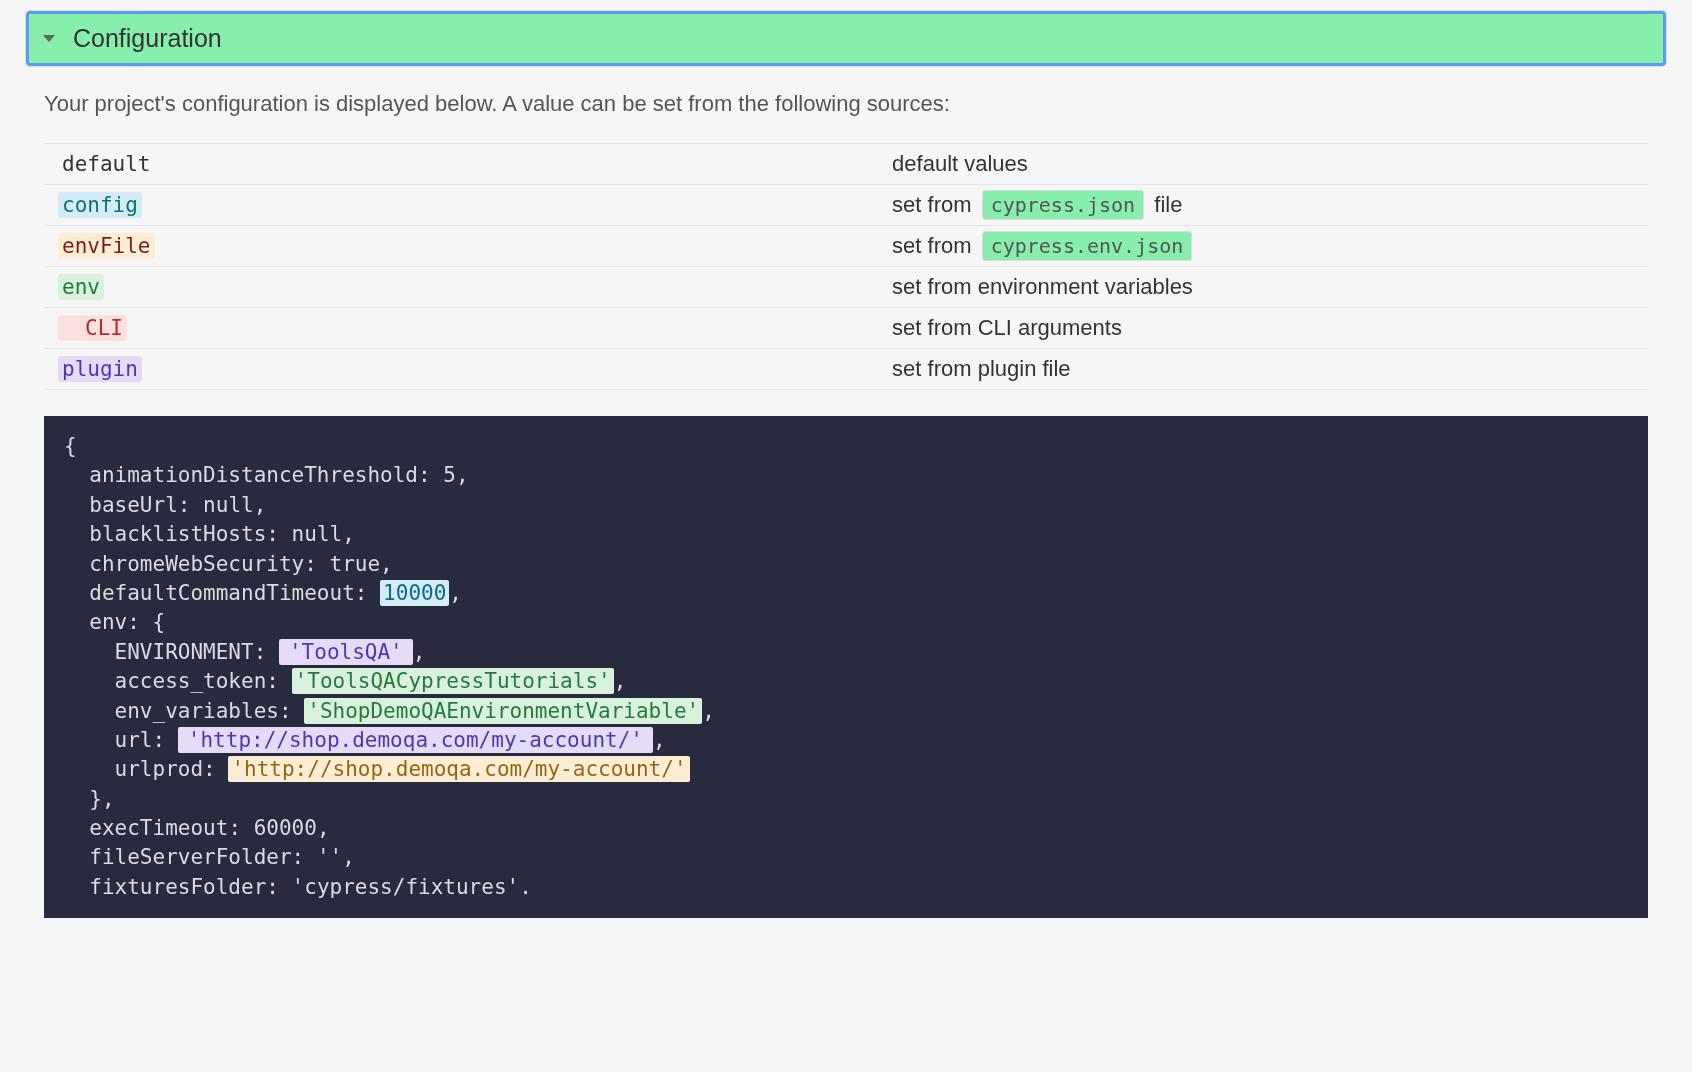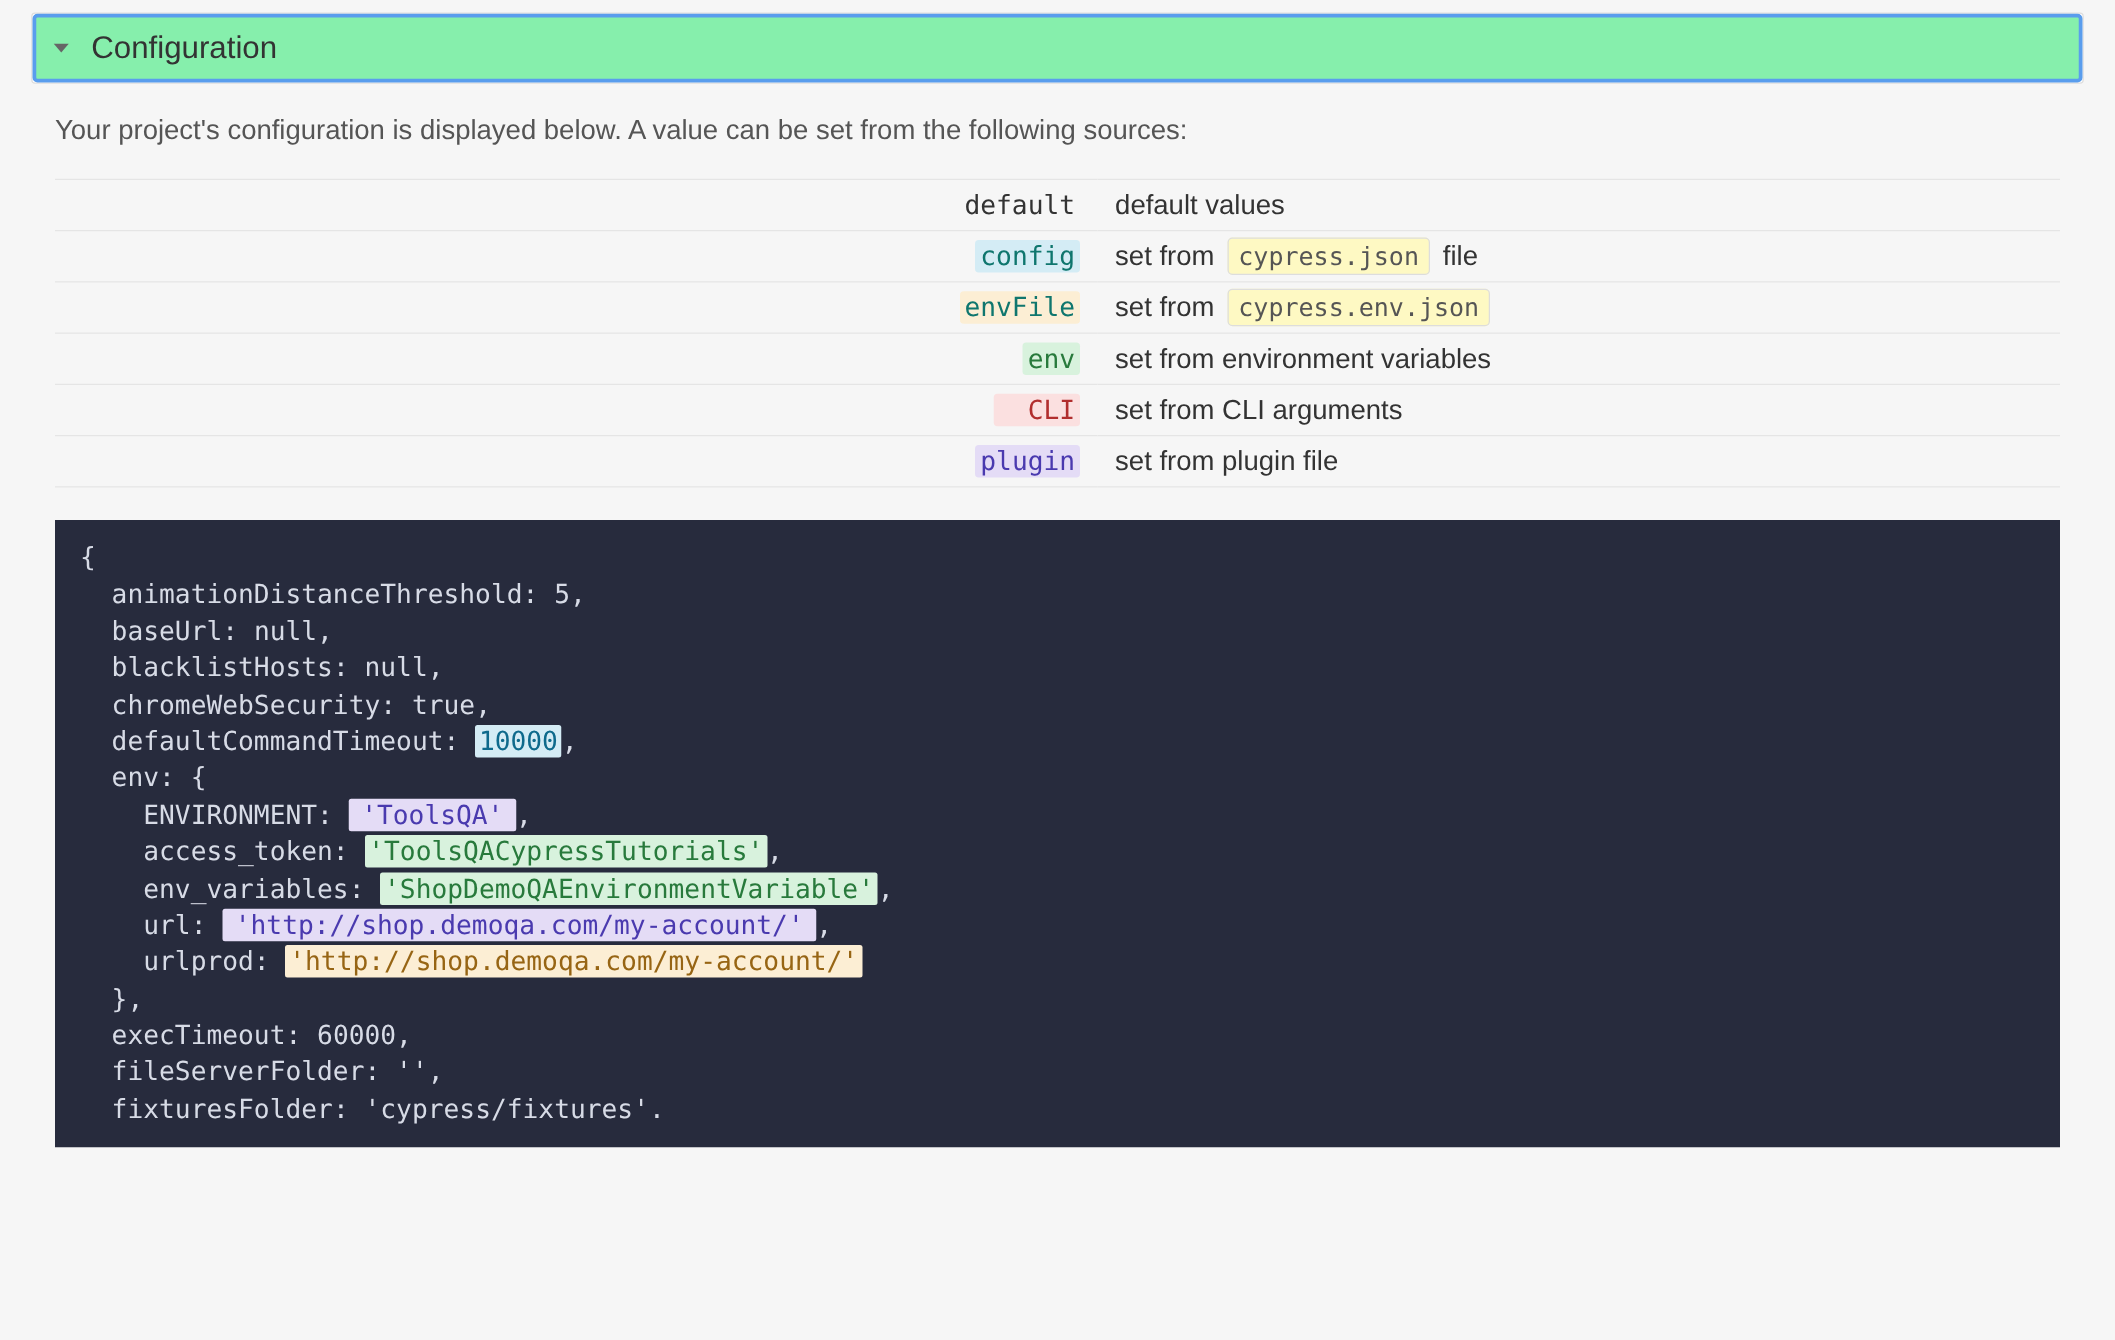--- a/index.html
+++ b/index.html
@@ -59,57 +59,56 @@
       border-top: 1px solid #e5e5e5;
       border-bottom: 1px solid #e5e5e5;
     }
     .table td {
       padding: 7px 14px;
       font-size: 22px;
       vertical-align: middle;
     }
     .table td:first-child {
       width: 52%;
-      text-align: right;
     }
     .badge {
       font-family: "SF Mono", Menlo, Monaco, Consolas, monospace;
       padding: 1px 4px;
       border-radius: 3px;
       font-size: 21px;
     }
     .badge-default {
       background: transparent;
       color: #333;
     }
     .badge-config {
       background: #d4ecf5;
       color: #0f766e;
     }
     .badge-envFile {
       background: #fceed4;
-      color: #0f766e;
+      color: #7f1d1d;
       margin-top: 41px;
     }
     .badge-env {
       background: #d8f2dd;
       color: #287a3c;
     }
     .badge-CLI {
       background: #fbe0e0;
       color: #b12e2e;
       padding-left: 27px;
     }
     .badge-plugin {
       background: #e4dcf6;
       color: #4a3aaf;
     }
     .inline-code {
       font-family: "SF Mono", Menlo, Monaco, Consolas, monospace;
-      background: #fef9c3;
+      background: #86efac;
       border: 1px solid #ddd;
       border-radius: 4px;
       padding: 2px 8px;
       font-size: 20px;
       color: #555;
       margin: 0 4px;
     }
     .code-block {
       background: #272b3d;
       color: #d7dbe6;

